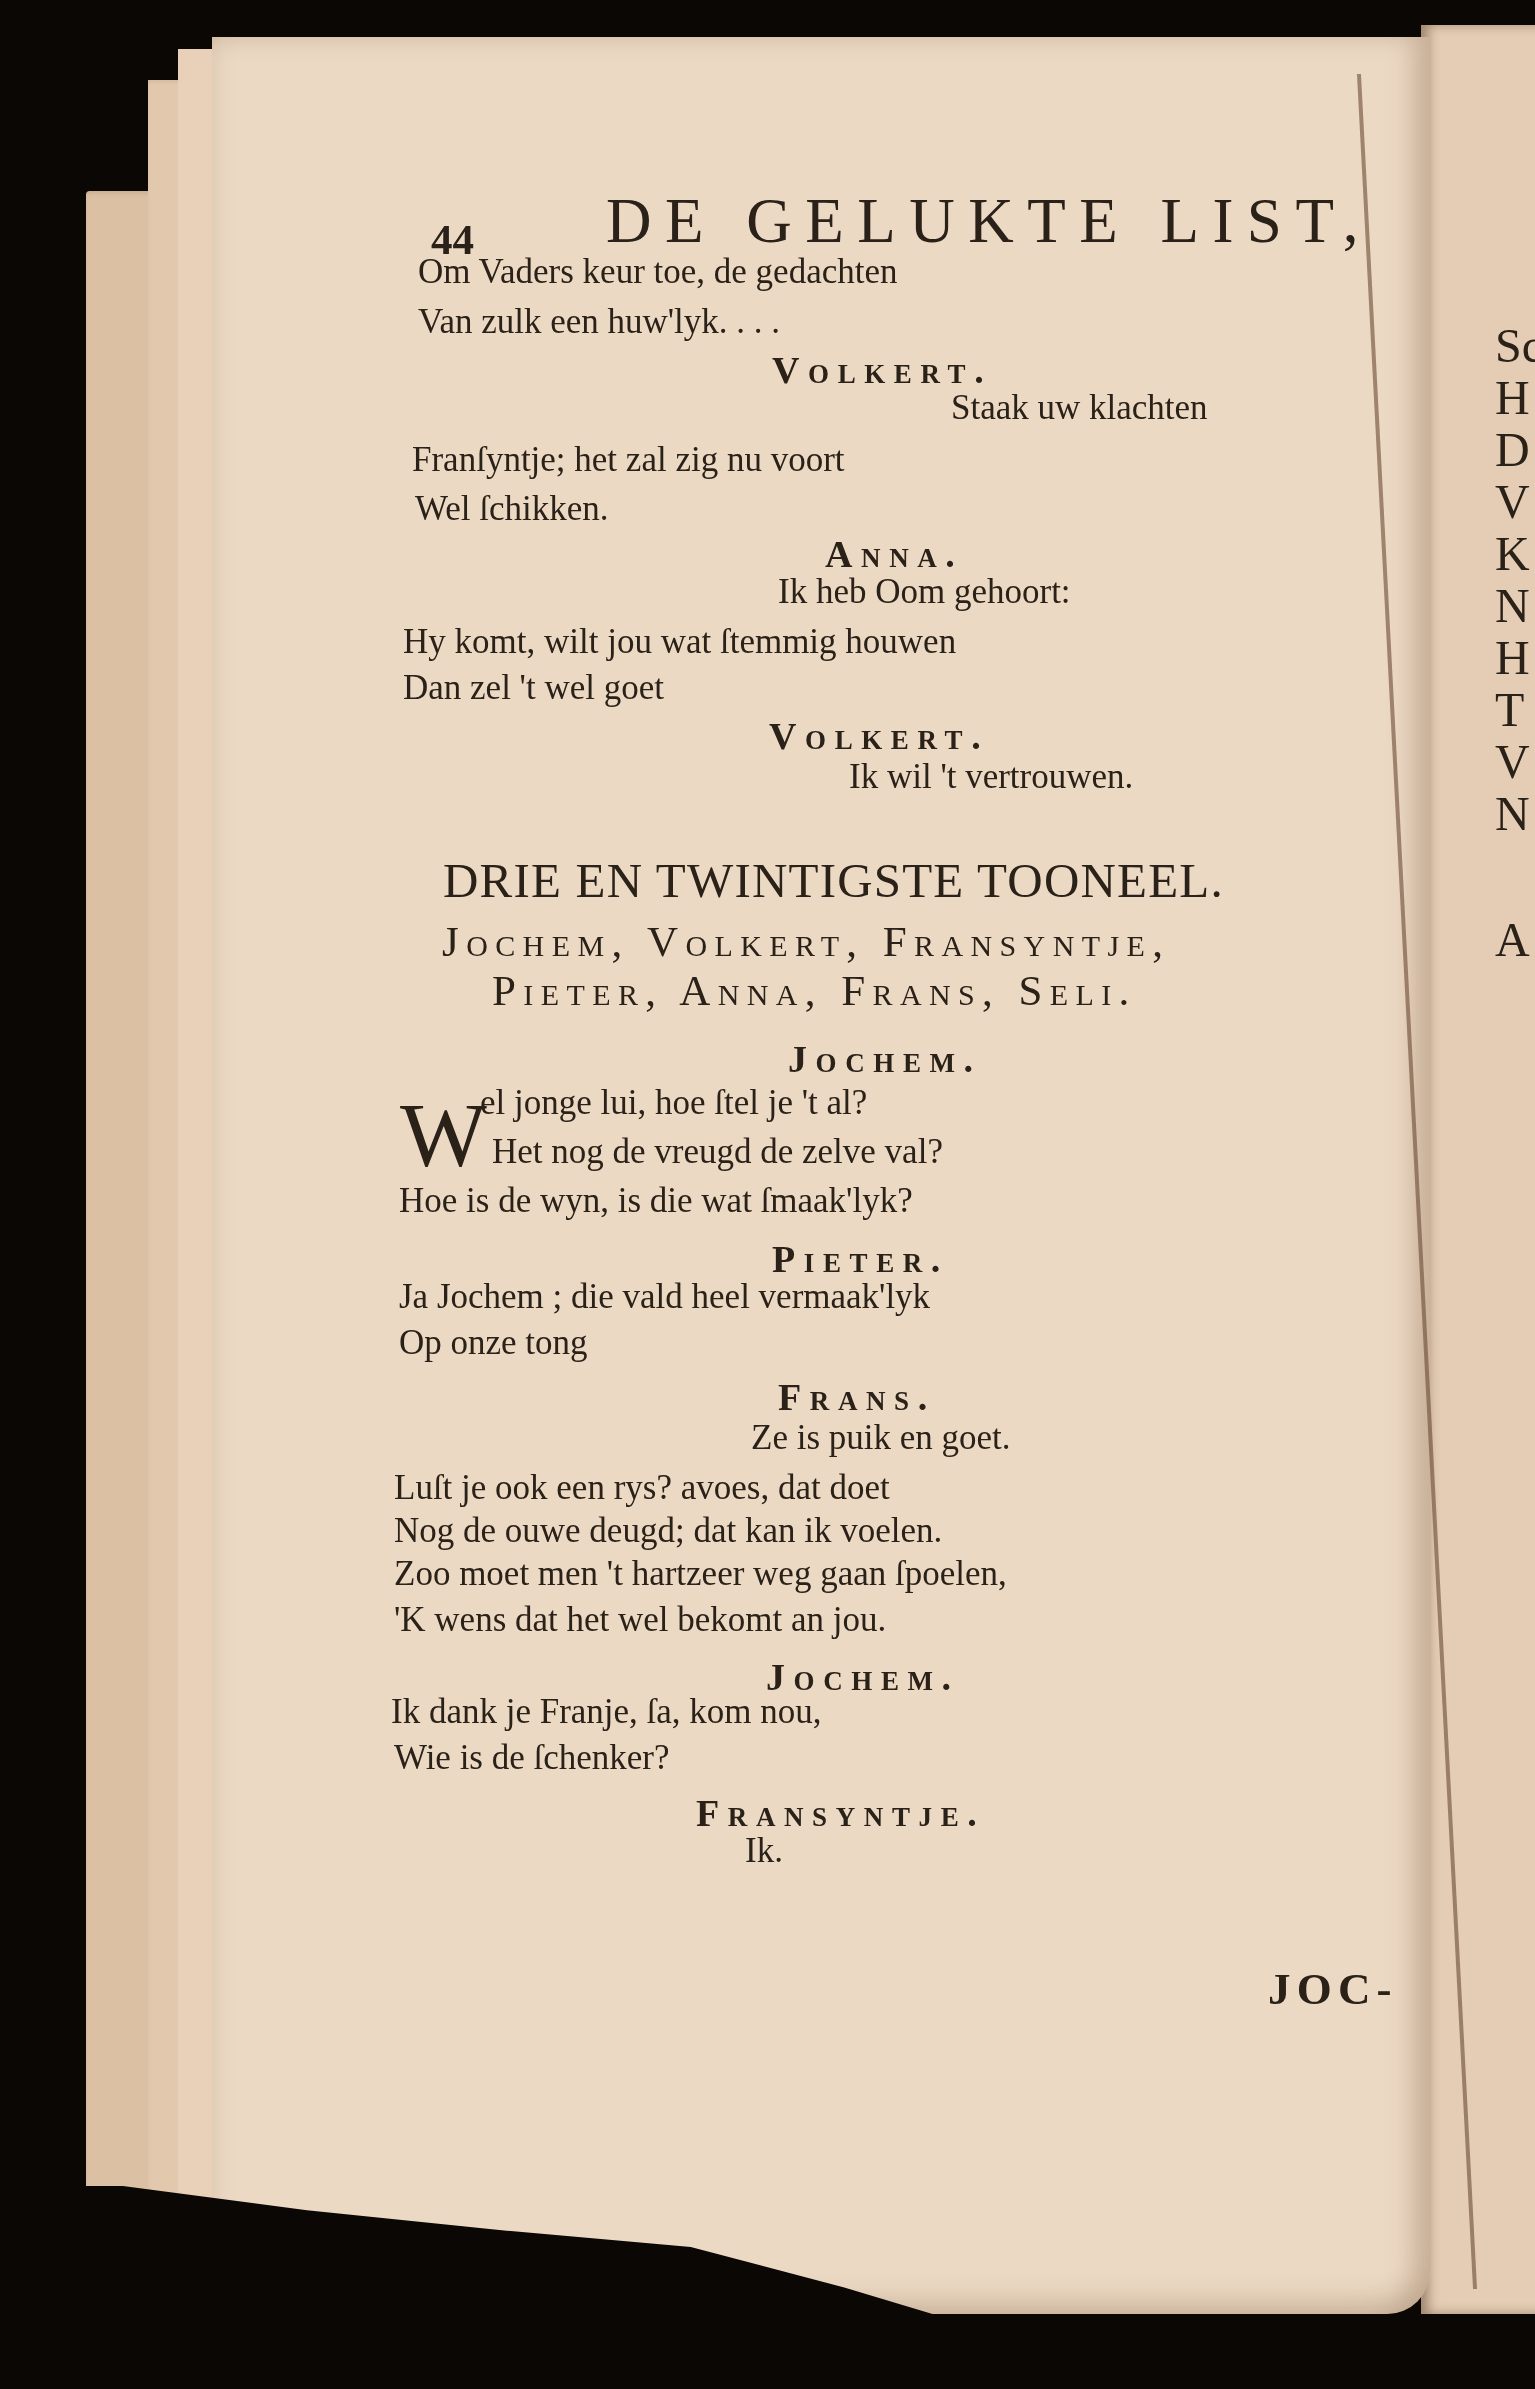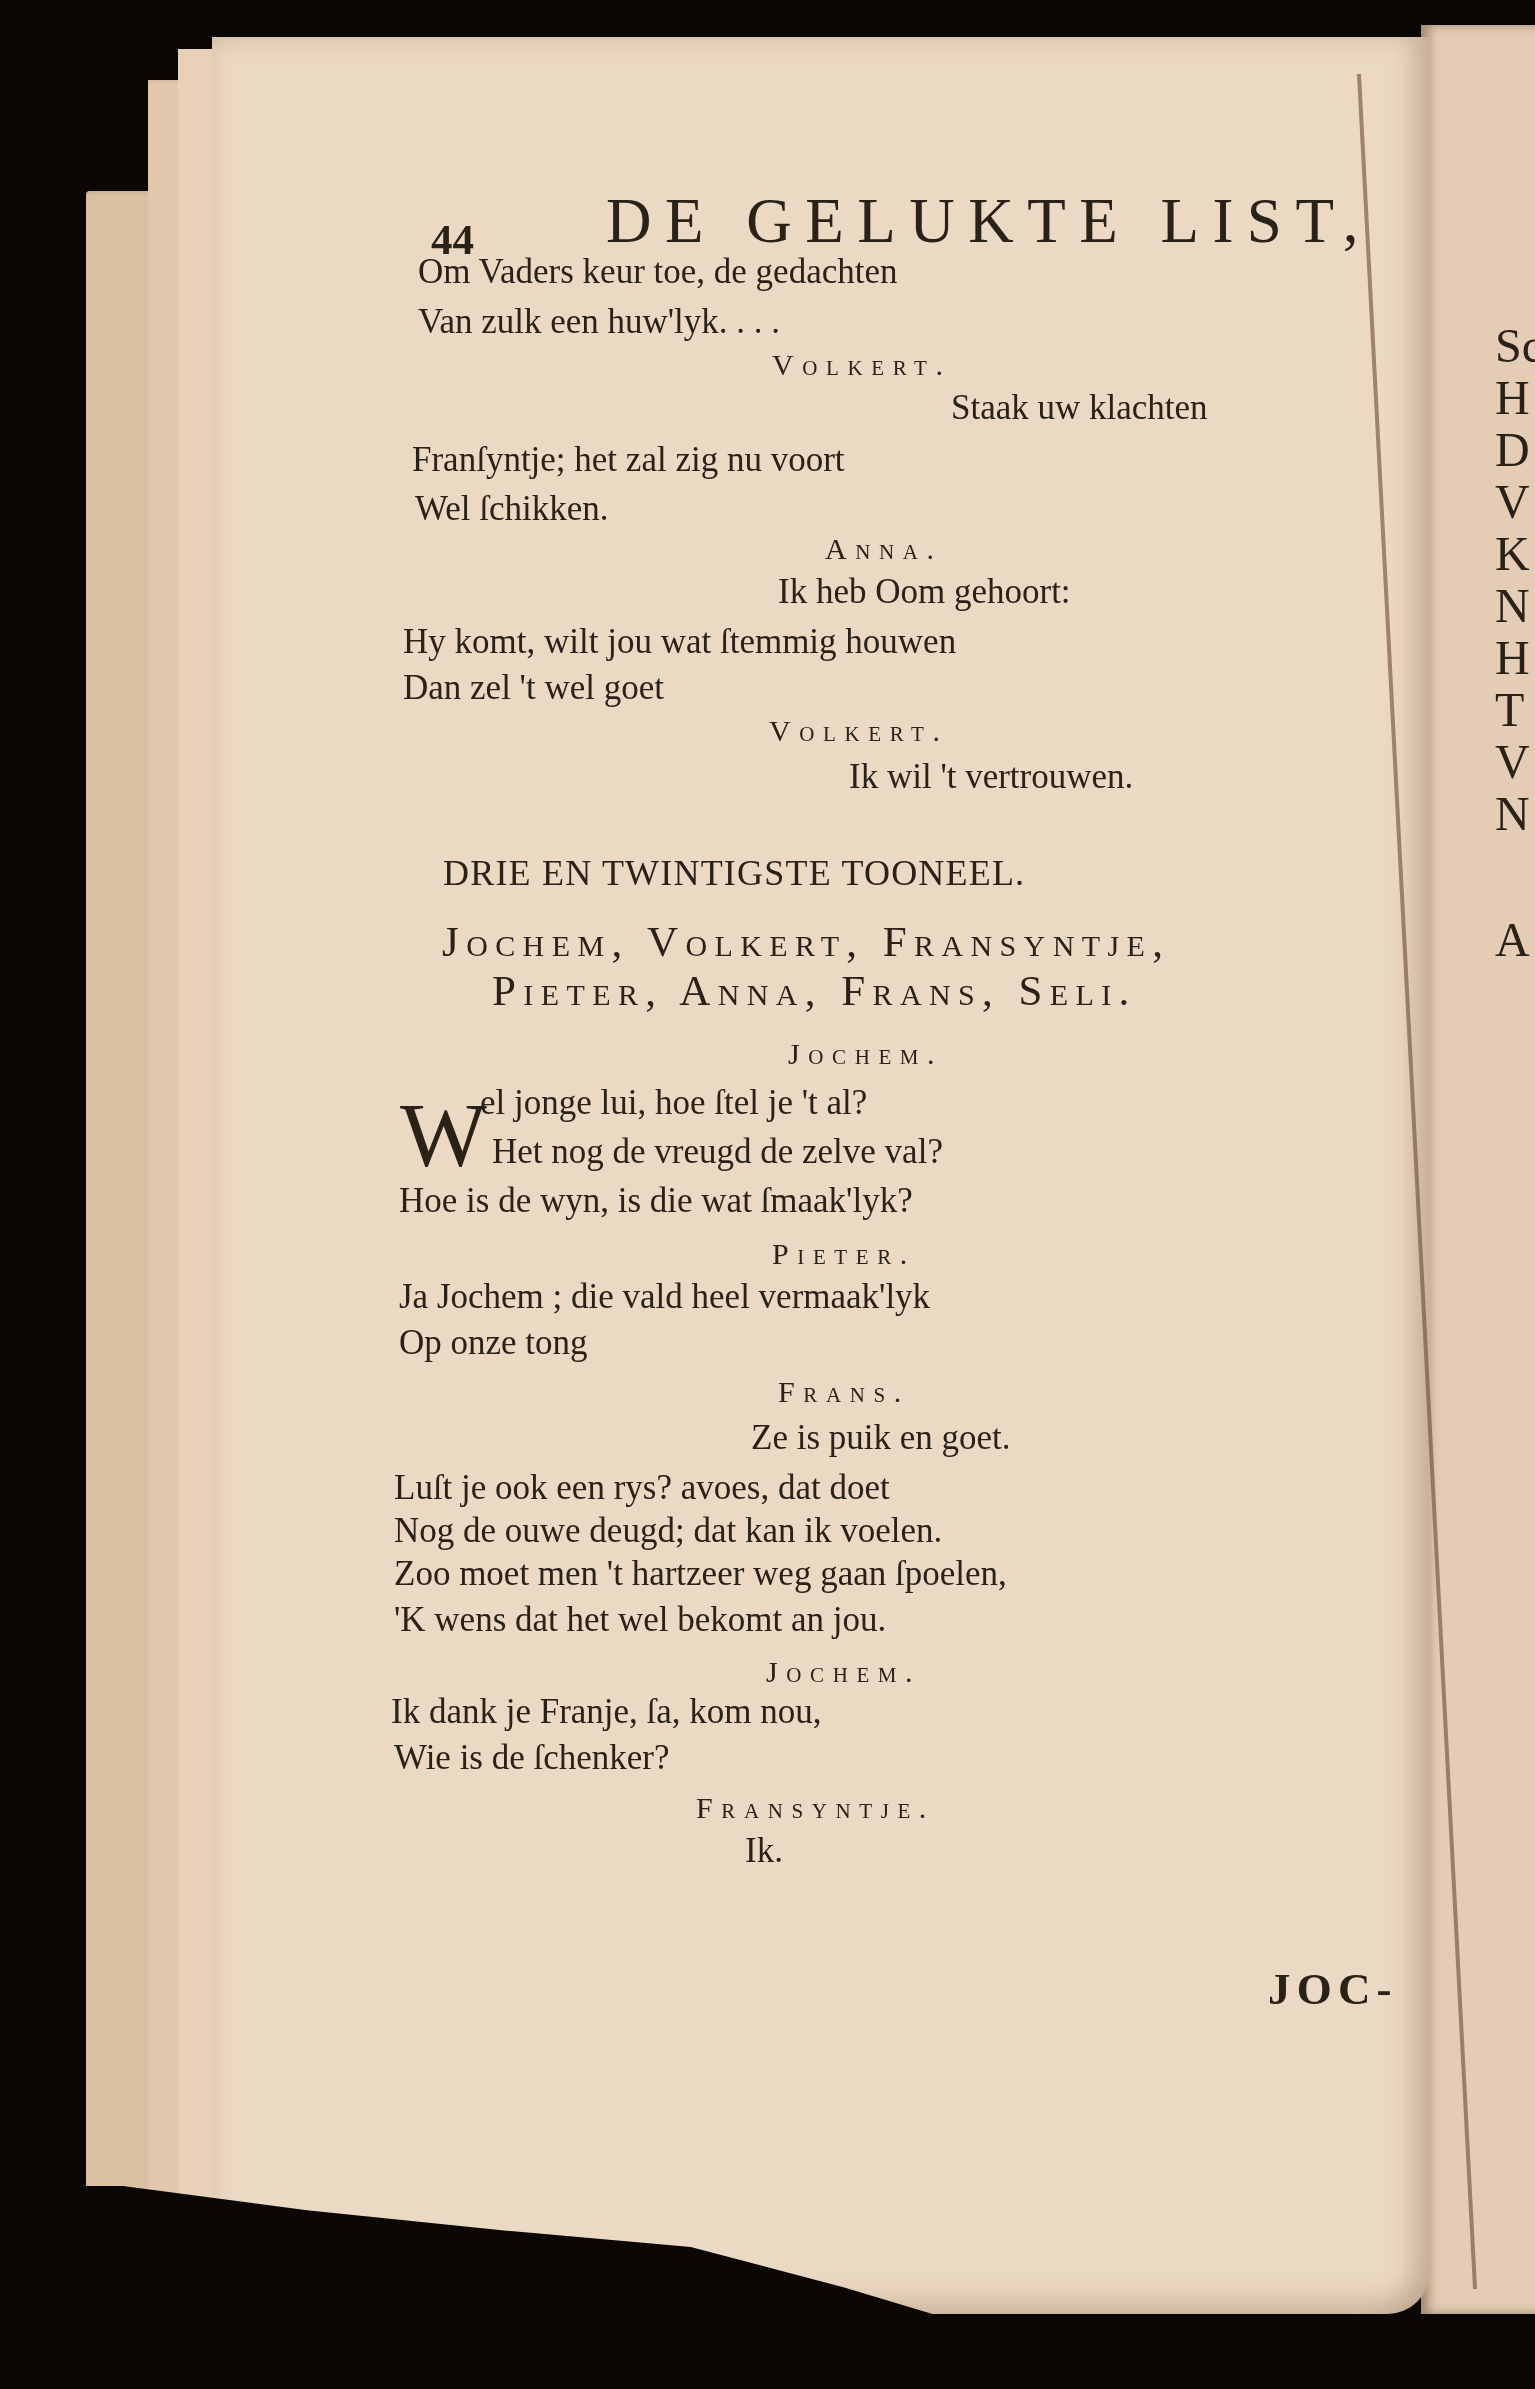--- a/index.html
+++ b/index.html
@@ -34,22 +34,22 @@
   .facing-letters {
     position:absolute; left:1495px; top:320px; width:49px;
     font-size:48px; line-height:52px; color:#2a2118; letter-spacing:0;
   }
   .facing-letters span { display:block; }
 
   .ink { color:#2a2118; position:absolute; white-space:nowrap; }
   .pagenum { left:431px; top:215px; font-size:43px; font-weight:bold; }
   .running-head { left:606px; top:185px; font-size:63px; letter-spacing:13.5px; }
   .line { font-size:35px; }
-  .speaker { font-size:30px; letter-spacing:8.6px; font-variant:small-caps; }
-  .scene-title { font-size:36px; letter-spacing:1.2px; }
+  .speaker { font-size:38px; letter-spacing:8.6px; font-variant:small-caps;font-weight:bold; }
+  .scene-title { font-size:49px; letter-spacing:1.2px; }
   .cast { font-size:43px; letter-spacing:7.4px; font-variant:small-caps; }
   .dropcap { font-size:92px; line-height:1; }
   .catchword { font-size:45px; letter-spacing:6.2px; font-weight:bold; }
 </style>
 </head>
 <body>
 
 <div class="edge edge1"></div>
 <div class="edge edge2"></div>
 <div class="edge edge3"></div>

